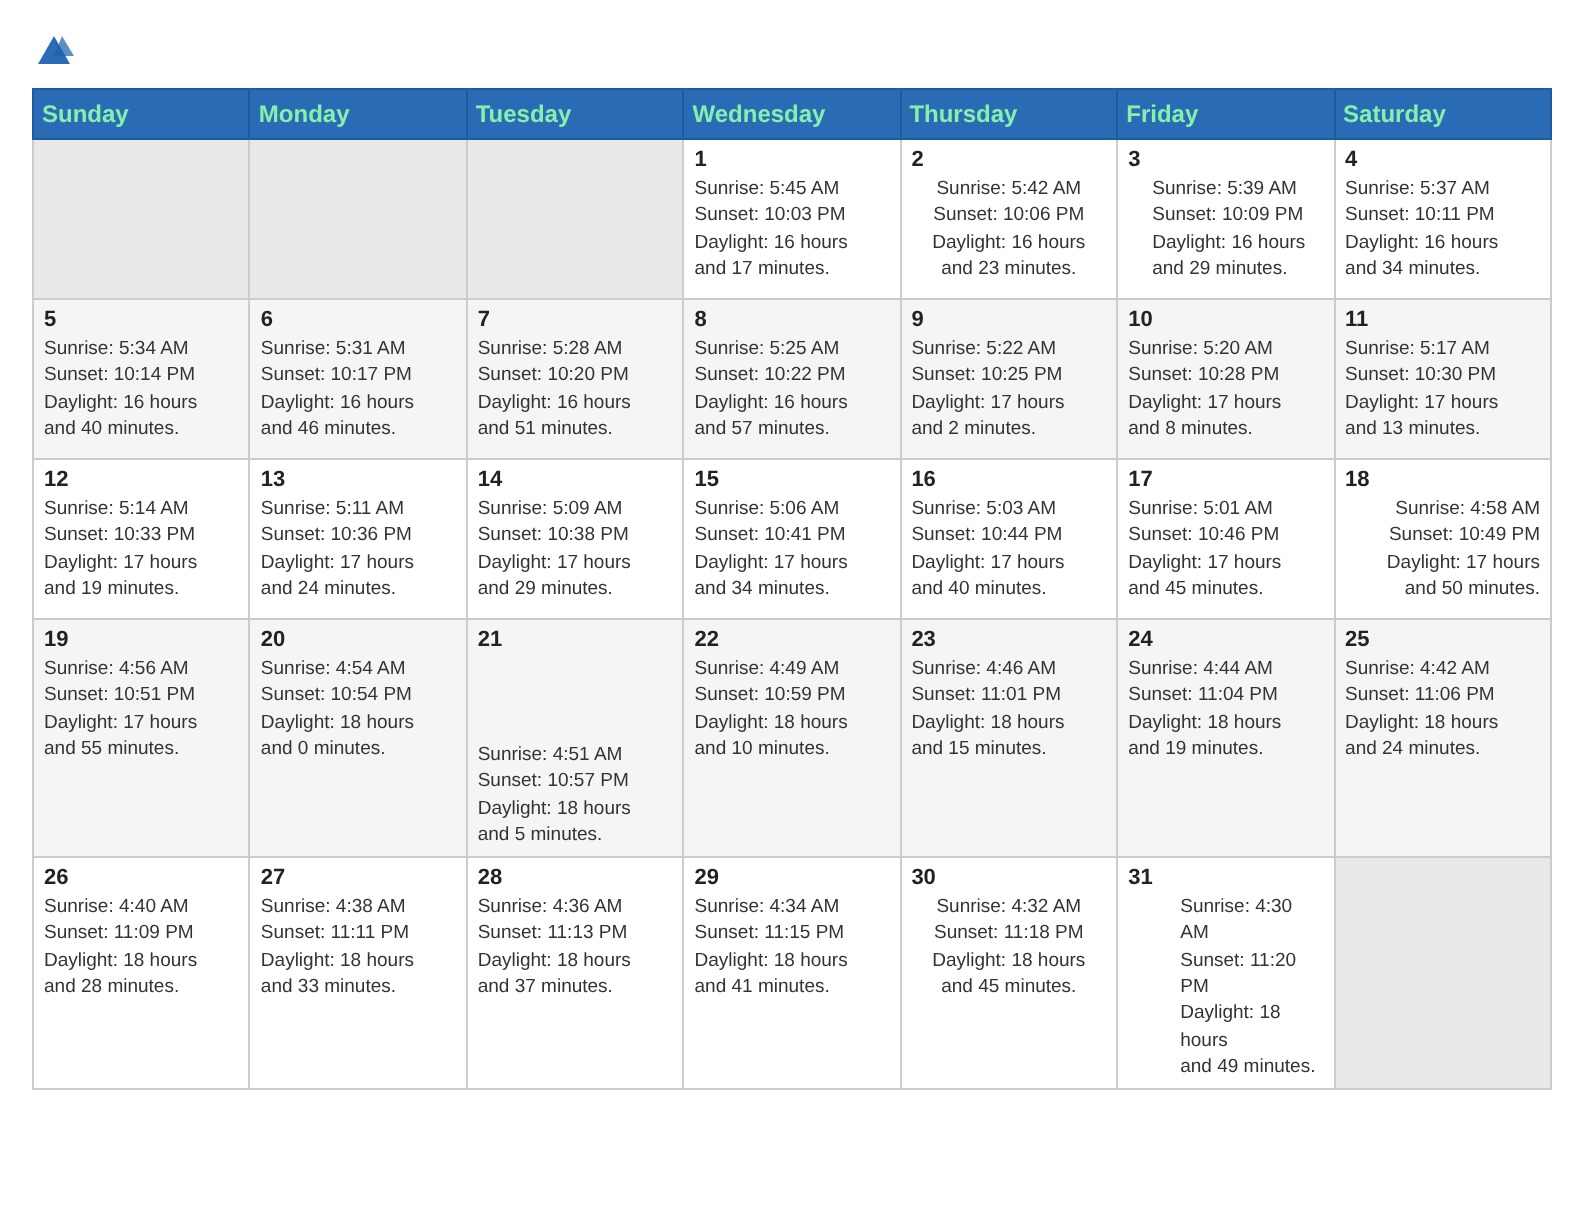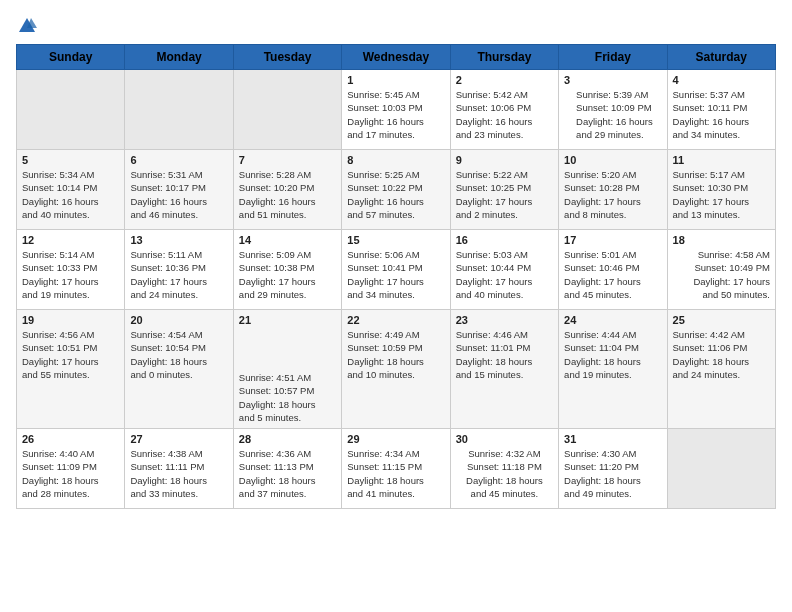--- a/index.html
+++ b/index.html
@@ -33,25 +33,25 @@
       font-size: 14px;
       color: #555;
     }
     table {
       width: 100%;
       border-collapse: collapse;
       table-layout: fixed;
     }
     .day-header {
       background-color: #2a6bb5;
-      color: #000000;
+      color: #86efac;
       font-size: 12px;
       font-weight: bold;
       padding: 5px 4px;
-      text-align: center;
+      text-align: left;
       border: 1px solid #1e5a9e;
     }
     .week-row td {
       border: 1px solid #ccc;
       vertical-align: top;
       padding: 4px 5px;
       font-size: 10px;
       color: #333;
       height: 80px;
       background: #fff;
@@ -113,21 +113,21 @@
         <td class="empty"></td>
         <td>
           <div class="day-number">1</div>
           <div class="day-info" style="white-space: pre-line;">Sunrise: 5:45 AM
 Sunset: 10:03 PM
 Daylight: 16 hours
 and 17 minutes.</div>
         </td>
         <td>
           <div class="day-number">2</div>
-          <div class="day-info" style="white-space: pre-line;">Sunrise: 5:42 AM
+          <div class="day-info" style="white-space: pre-line; text-align: center;">Sunrise: 5:42 AM
 Sunset: 10:06 PM
 Daylight: 16 hours
 and 23 minutes.</div>
         </td>
         <td>
           <div class="day-number">3</div>
           <div class="day-info" style="white-space: pre-line; margin-left: 12px;">Sunrise: 5:39 AM
 Sunset: 10:09 PM
 Daylight: 16 hours
 and 29 minutes.</div>
@@ -324,21 +324,21 @@
         </td>
         <td>
           <div class="day-number">30</div>
           <div class="day-info" style="white-space: pre-line; text-align: center;">Sunrise: 4:32 AM
 Sunset: 11:18 PM
 Daylight: 18 hours
 and 45 minutes.</div>
         </td>
         <td>
           <div class="day-number">31</div>
-          <div class="day-info" style="white-space: pre-line;">Sunrise: 4:30 AM
+          <div class="day-info" style="white-space: pre-line; margin-left: 26px;">Sunrise: 4:30 AM
 Sunset: 11:20 PM
 Daylight: 18 hours
 and 49 minutes.</div>
         </td>
         <td class="empty"></td>
       </tr>
     </tbody>
 </table>
 
 </body></html>

